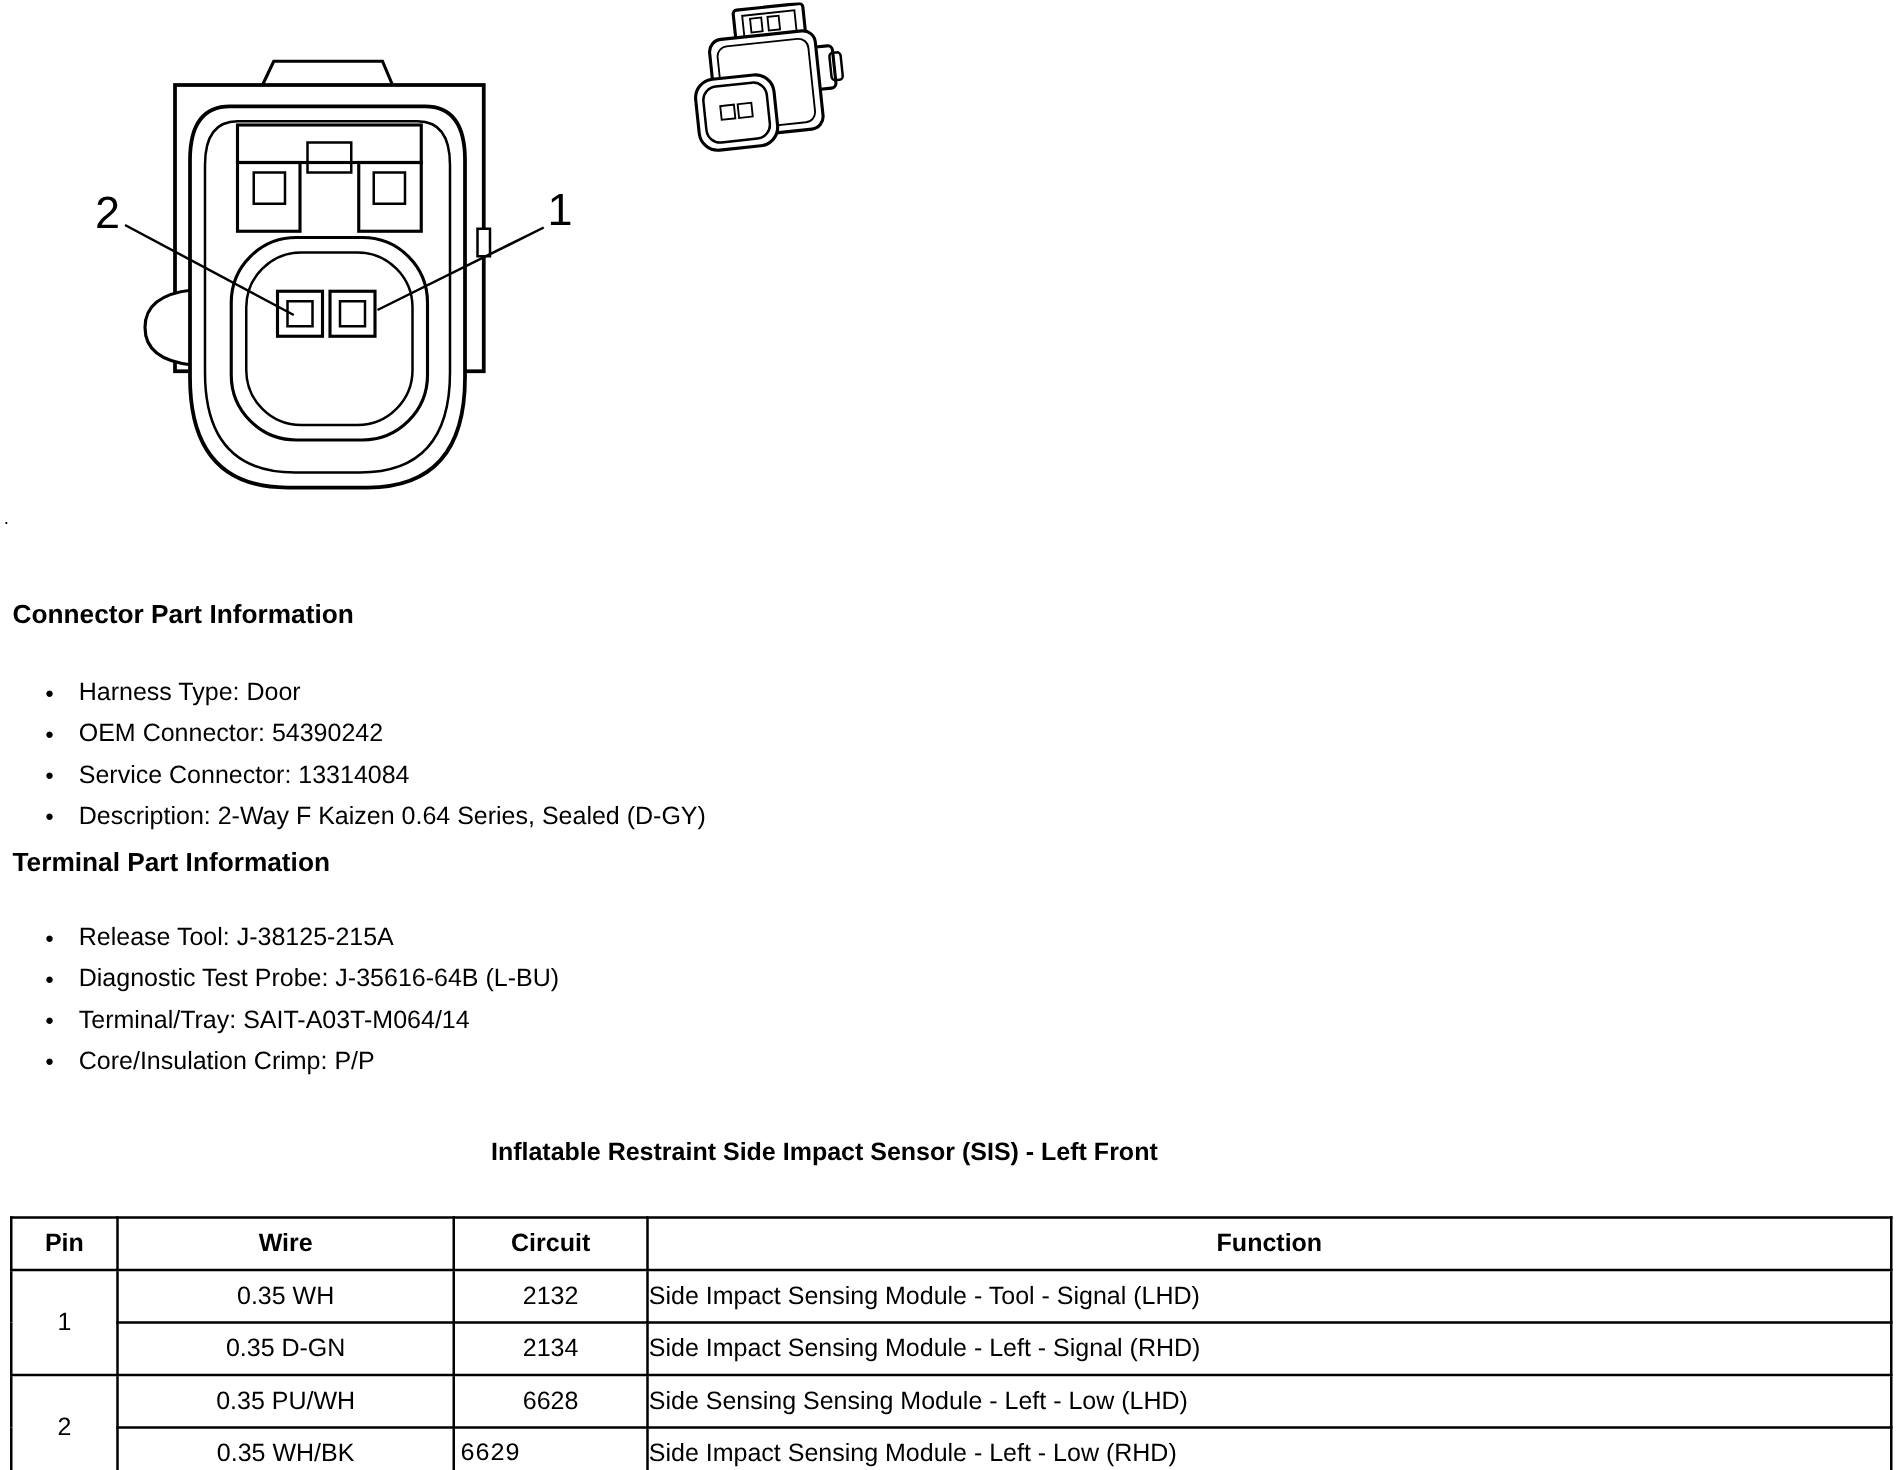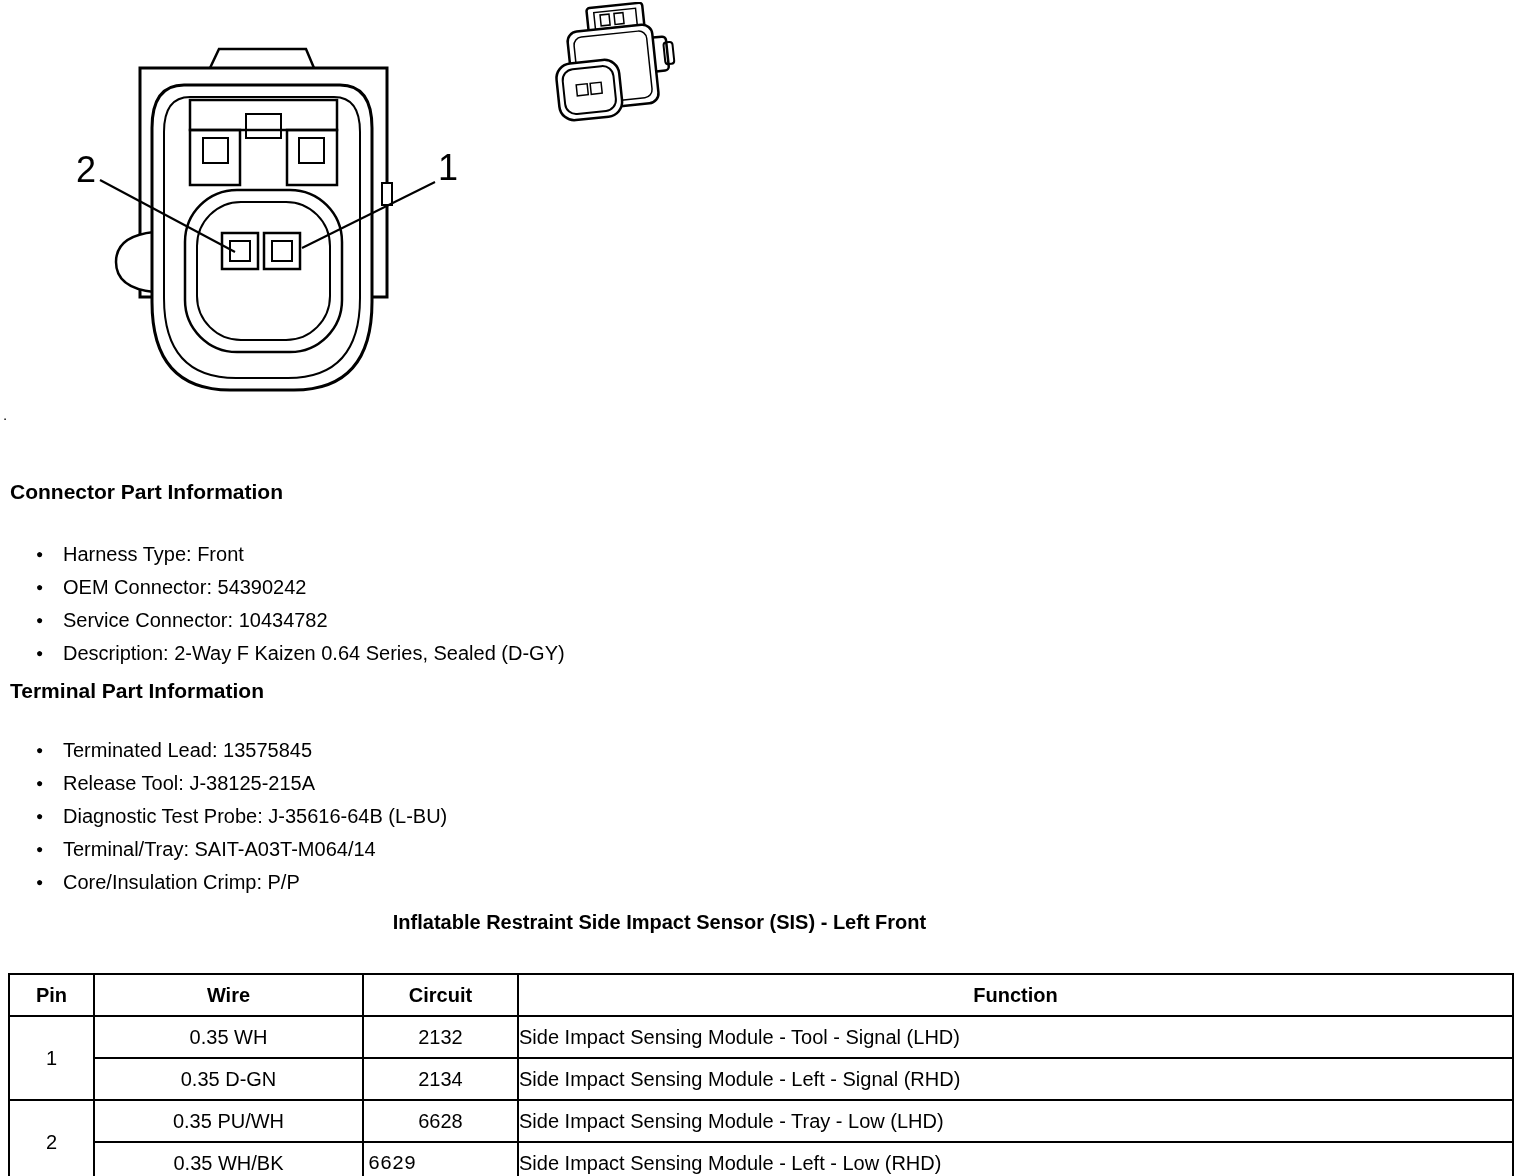--- a/index.html
+++ b/index.html
@@ -104,29 +104,28 @@
       <rect x="29" y="79" width="11" height="11" stroke-width="1.5"></rect>
       <rect x="43" y="79" width="11" height="11" stroke-width="1.5"></rect>
     </g>
   </svg>
 
   <div class="stray-dot">.</div>
 
   <div class="text-block">
     <h2 class="section-heading">Connector Part Information</h2>
     <ul class="info-list">
-        <li>Harness Type: Front</li>
+        <li>Harness Type: Door</li>
         <li>OEM Connector: 54390242</li>
-        <li>Service Connector: 10434782</li>
+        <li>Service Connector: 13314084</li>
         <li>Description: 2-Way F Kaizen 0.64 Series, Sealed (D-GY)</li>
       </ul>
 
     <h2 class="section-heading second">Terminal Part Information</h2>
     <ul class="info-list second">
-        <li>Terminated Lead: 13575845</li>
         <li>Release Tool: J-38125-215A</li>
         <li>Diagnostic Test Probe: J-35616-64B (L-BU)</li>
         <li>Terminal/Tray: SAIT-A03T-M064/14</li>
         <li>Core/Insulation Crimp: P/P</li>
       </ul>
   </div>
 
   <div class="table-block">
     <div class="table-title">Inflatable Restraint Side Impact Sensor (SIS) - Left Front</div>
     <table class="pin-table">
@@ -153,21 +152,21 @@
           </tr>
           <tr>
             <td class="col-wire">0.35 D-GN</td>
             <td class="col-circuit">2134</td>
             <td class="col-function">Side Impact Sensing Module - Left - Signal (RHD)</td>
           </tr>
           <tr>
             <td rowspan="2" class="col-pin">2</td>
             <td class="col-wire">0.35 PU/WH</td>
             <td class="col-circuit">6628</td>
-            <td class="col-function">Side Impact Sensing Module - Tray - Low (LHD)</td>
+            <td class="col-function">Side Sensing Sensing Module - Left - Low (LHD)</td>
           </tr>
           <tr>
             <td class="col-wire">0.35 WH/BK</td>
             <td class="col-circuit" style="text-align: left; padding-left: 4px; font-family: Liberation Mono, monospace;">6629</td>
             <td class="col-function">Side Impact Sensing Module - Left - Low (RHD)</td>
           </tr>
         </tbody>
     </table>
   </div>
 

